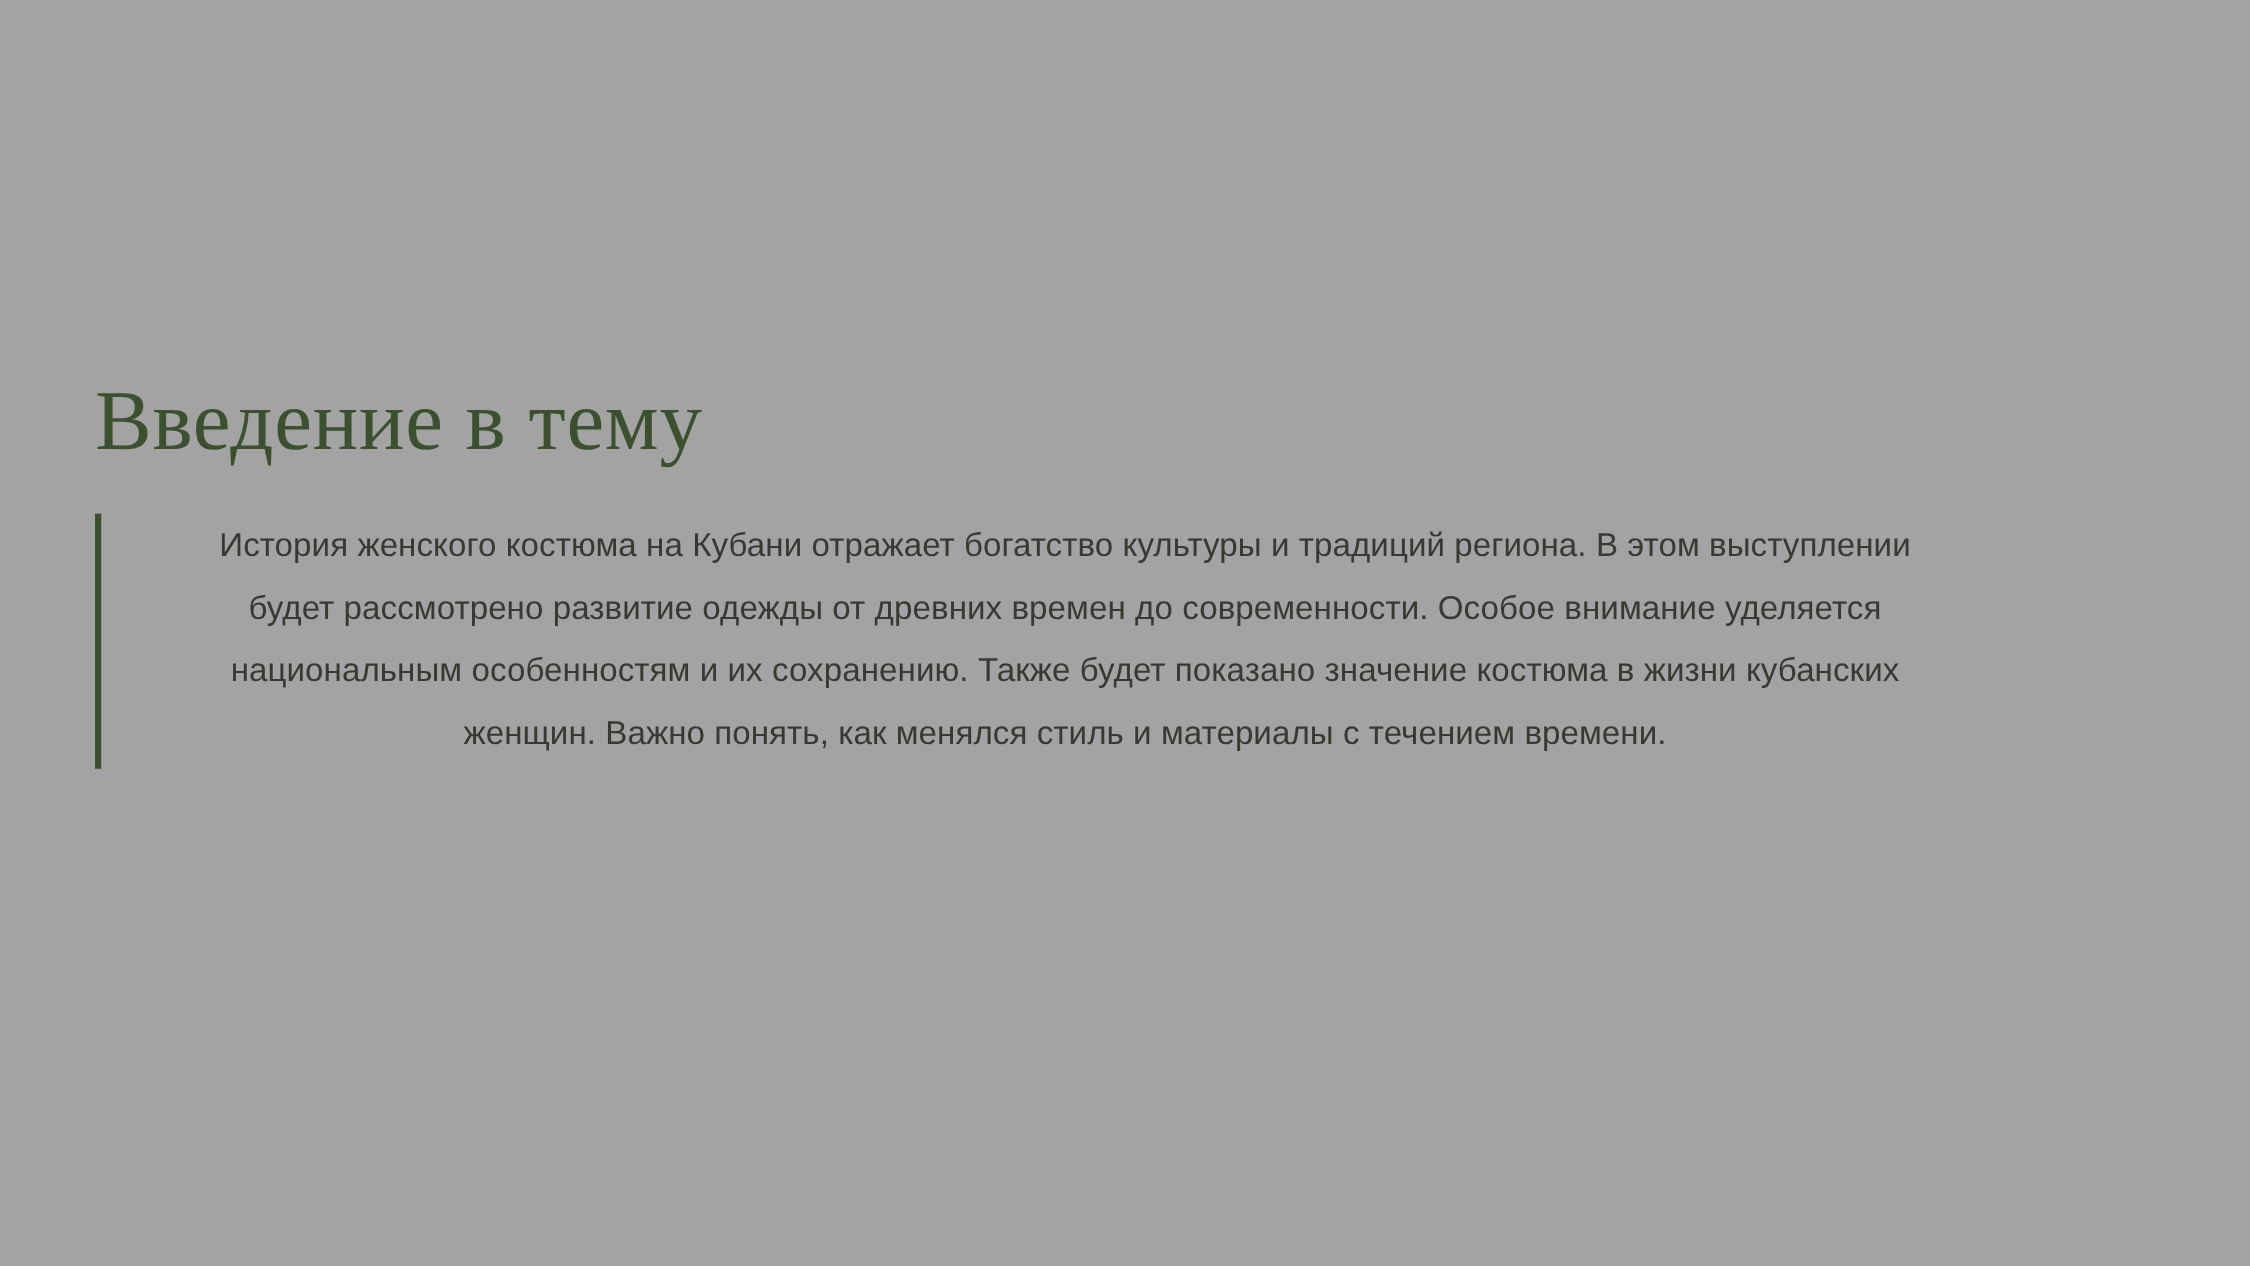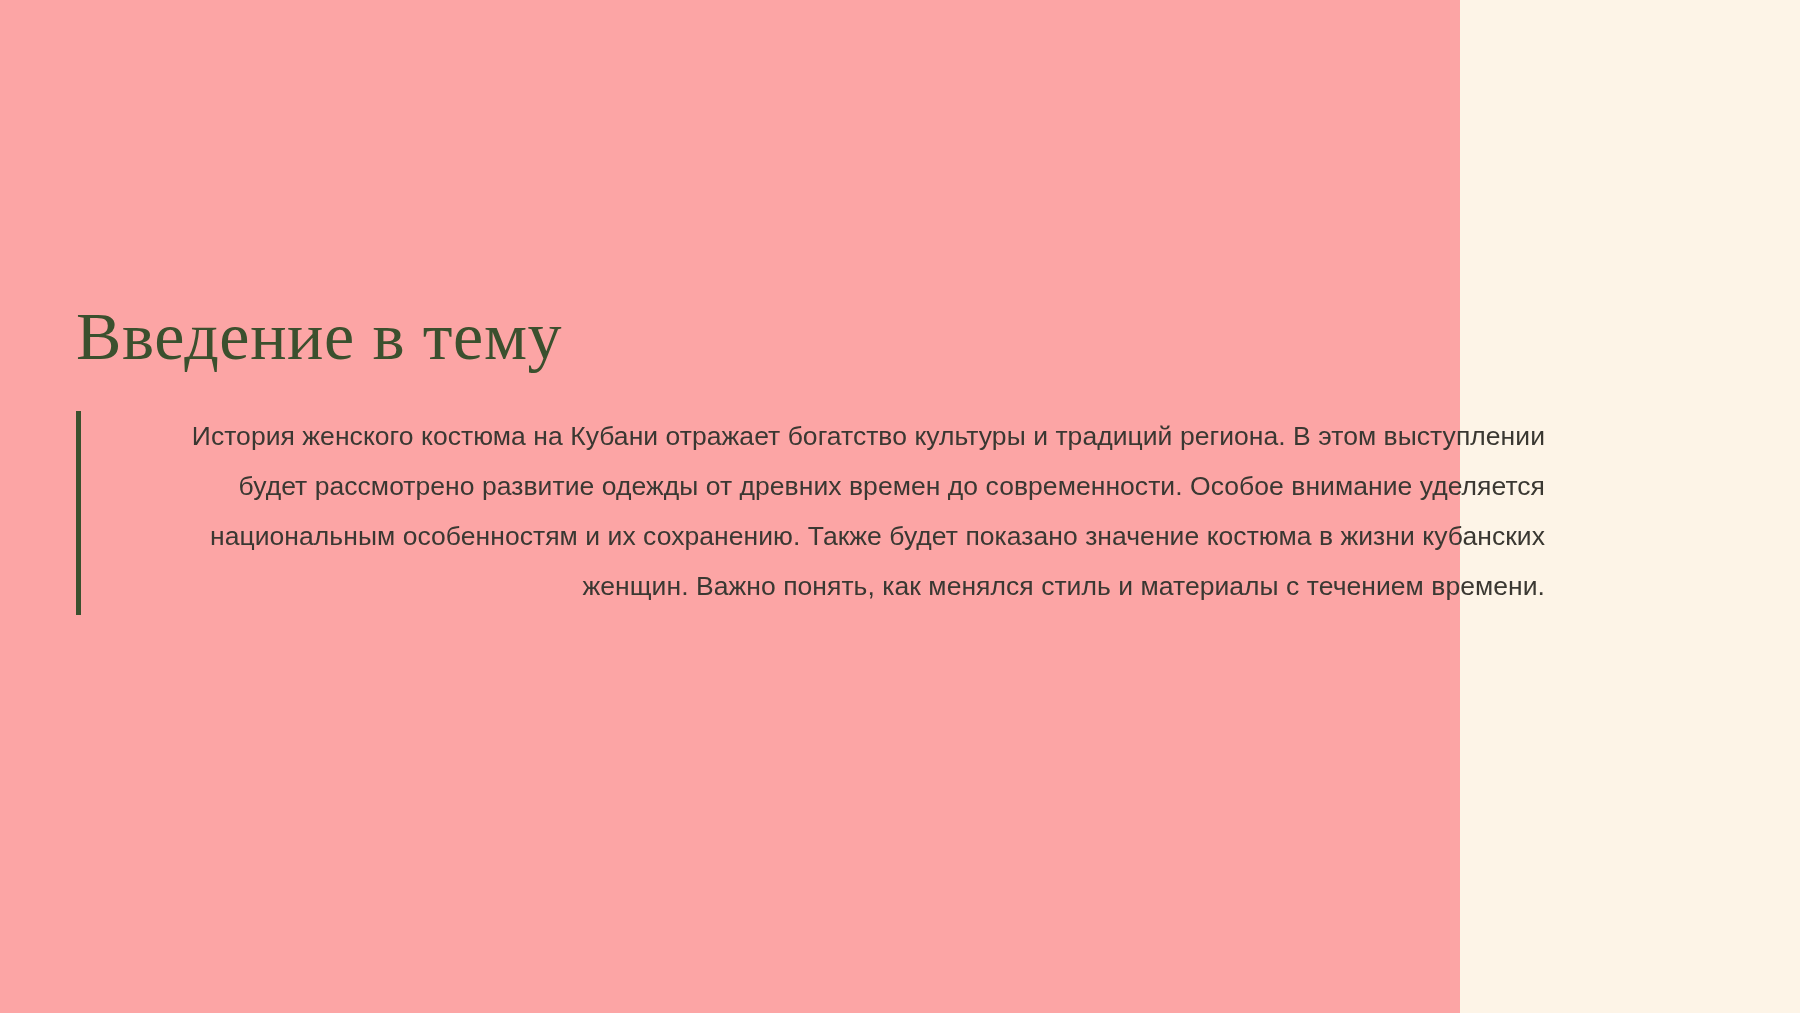--- a/index.html
+++ b/index.html
@@ -11,23 +11,23 @@
     width: 1800px;
     height: 1013px;
     overflow: hidden;
     background: #fdf4e7;
     font-family: "Liberation Sans", sans-serif;
     -webkit-font-smoothing: antialiased;
   }
 
   .slide {
     position: relative;
-    width: 1460px;
+    width: 1800px;
     height: 1013px;
-    background: #fca5a5;
+    background: #a3a3a3;
     box-sizing: border-box;
   }
 
   .slide-content {
     position: absolute;
     left: 76px;
     top: 300px;
     width: 1660px;
   }
 
@@ -53,29 +53,29 @@
     position: absolute;
     left: 0;
     top: 0;
     width: 5px;
     height: 204px;
     background: #3b502e;
     border-radius: 0;
   }
 
   .body-text {
-    margin: 0;
+    margin: 17px;
     font-family: "Liberation Sans", sans-serif;
     font-weight: 400;
     font-size: 26.5px;
     line-height: 50px;
     color: #3a3832;
     letter-spacing: 0.05px;
     max-width: 1420px;
-    text-align: right;
+    text-align: center;
   }
 </style>
 </head>
 <body>
 
 <div class="slide">
 
   <div class="slide-content">
 
     <h1 class="slide-title">Введение в тему</h1>

